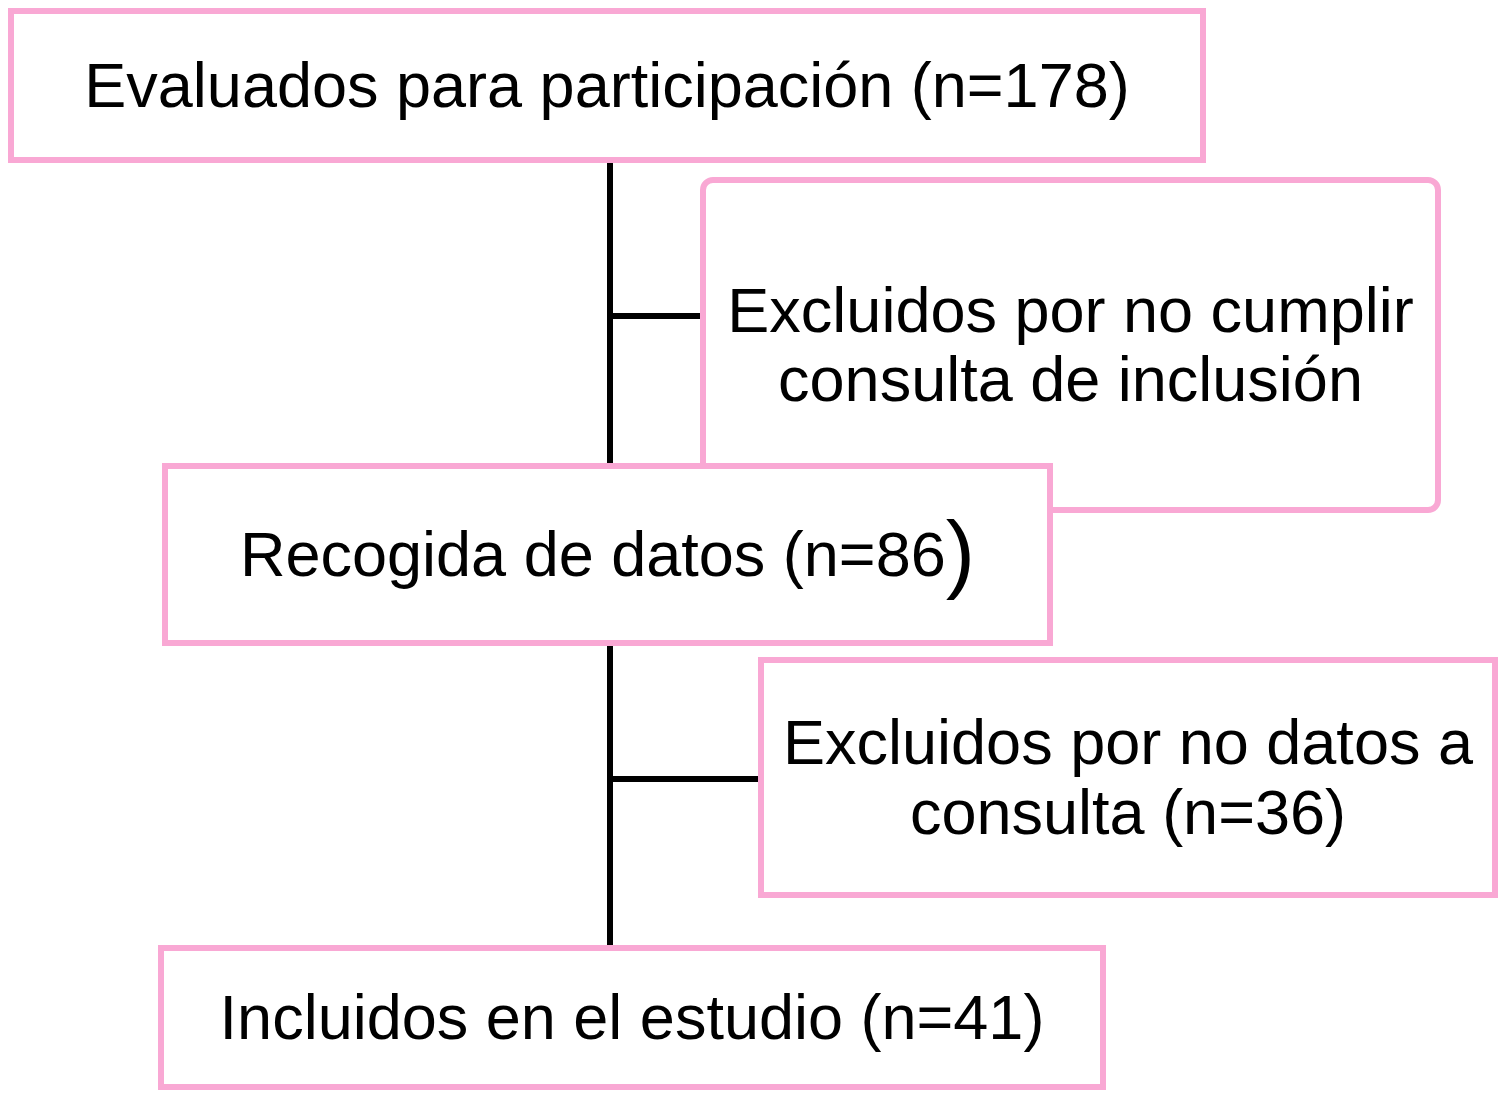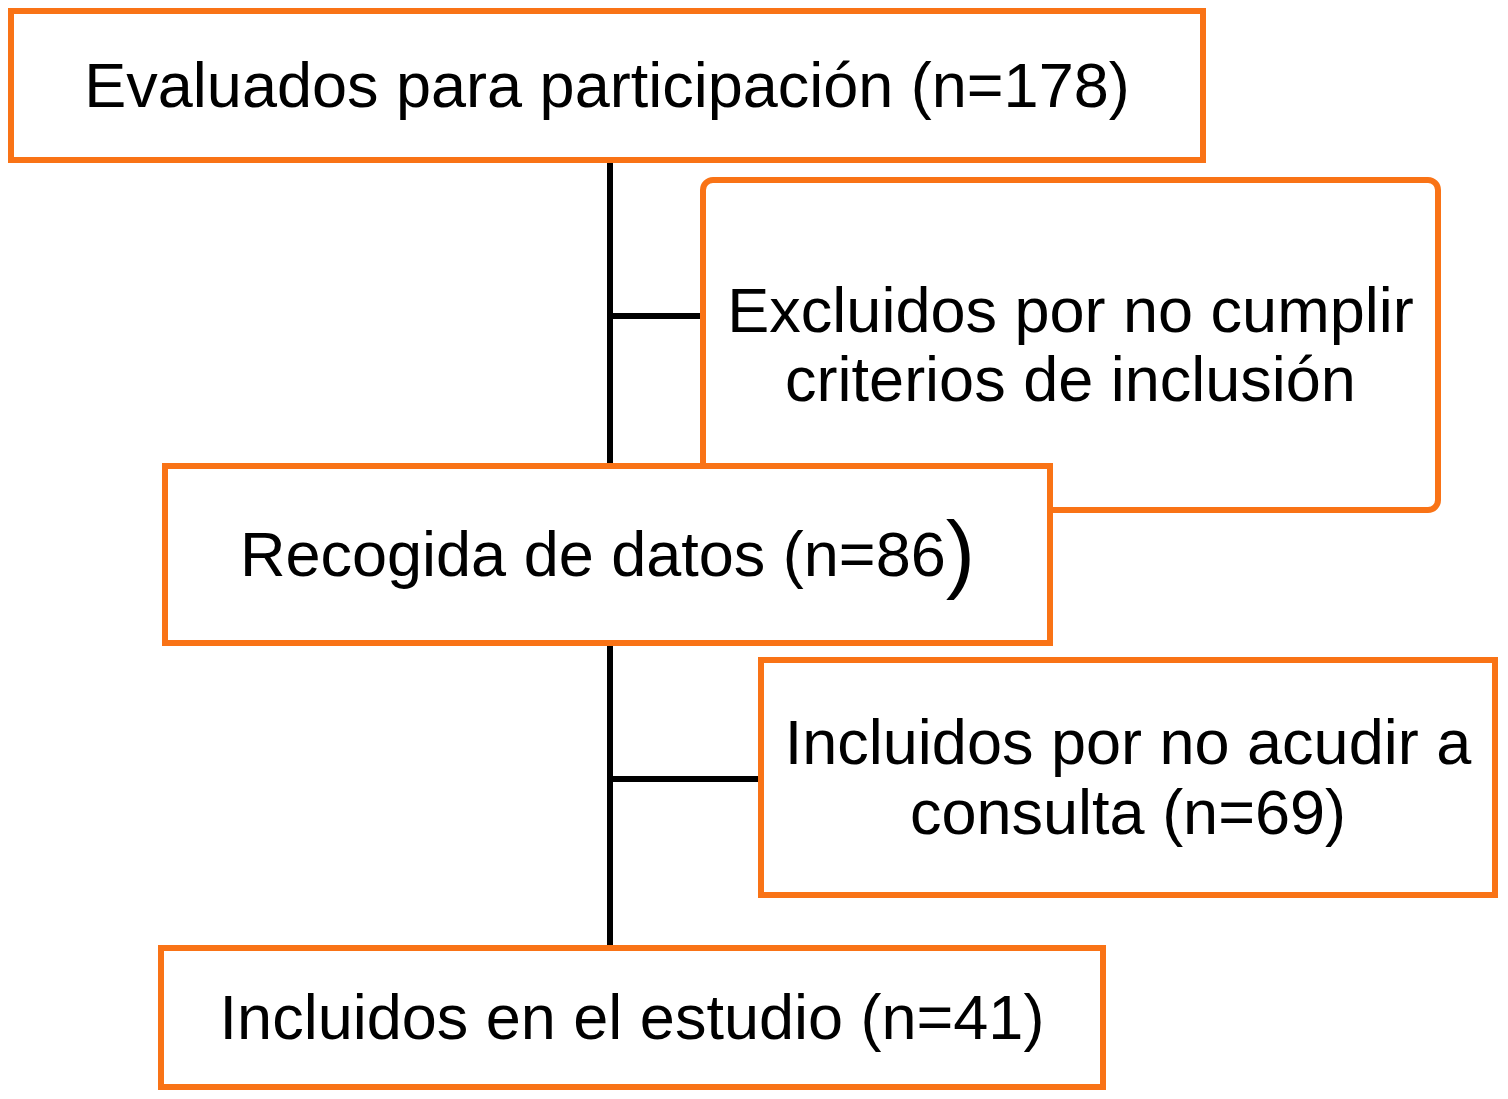--- a/index.html
+++ b/index.html
@@ -12,21 +12,21 @@
     width: 1508px;
     height: 1099px;
     background: #ffffff;
     font-family: "Liberation Sans", sans-serif;
     color: #000000;
     overflow: hidden;
   }
   .box {
     position: absolute;
     box-sizing: border-box;
-    border: 6px solid #f97316;
+    border: 6px solid #f9a8d4;
     background: #ffffff;
     display: flex;
     flex-direction: column;
     justify-content: center;
     text-align: center;
     font-size: 63px;
     line-height: 1.1;
     padding: 0 8px;
     white-space: nowrap;
   }
@@ -62,29 +62,29 @@
   <div class="connector conn-h1"></div>
   <div class="connector conn-v2"></div>
   <div class="connector conn-h2"></div>
 
   <div class="box box-assessed">
     <span class="line">Evaluados para participación (n=178)</span>
   </div>
 
   <div class="box box-excl-criteria">
     <span class="line">Excluidos por no cumplir</span>
-    <span class="line">criterios de inclusión</span>
+    <span class="line">consulta de inclusión</span>
   </div>
 
   <div class="box box-data-collection">
     <span class="line"><span>Recogida de datos (n=86</span><span class="big-paren">)</span></span>
   </div>
 
   <div class="box box-excl-noshow">
-    <span class="line">Incluidos por no acudir a</span>
-    <span class="line">consulta (n=69)</span>
+    <span class="line">Excluidos por no datos a</span>
+    <span class="line">consulta (n=36)</span>
   </div>
 
   <div class="box box-included">
     <span class="line">Incluidos en el estudio (n=41)</span>
   </div>
 
 </div>
 
 </body></html>

